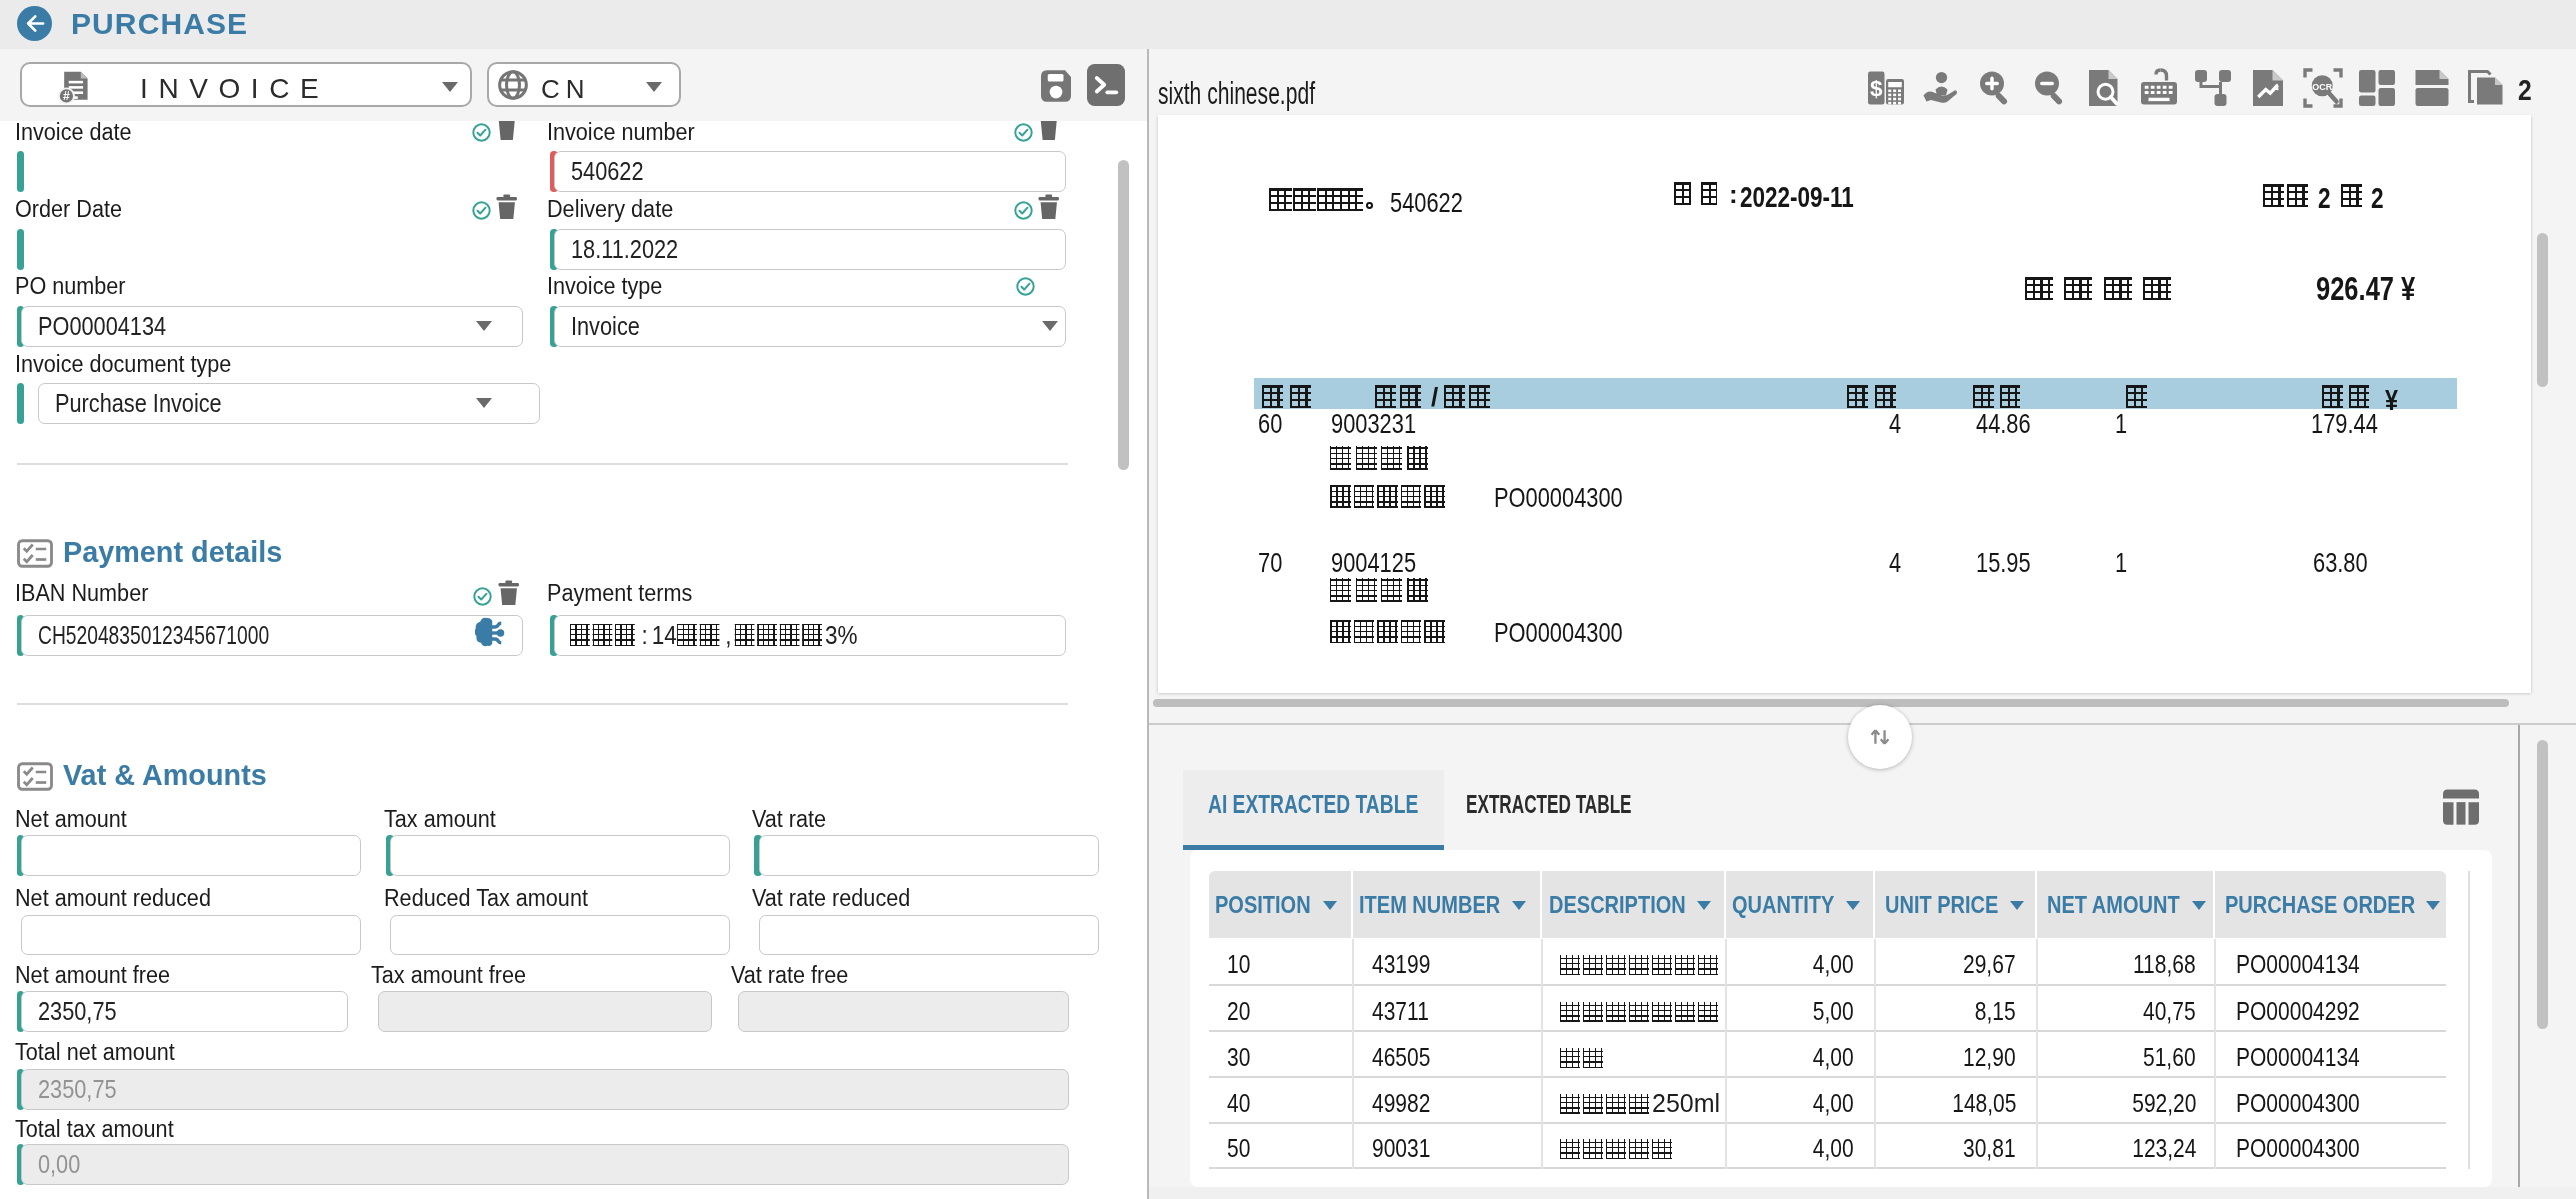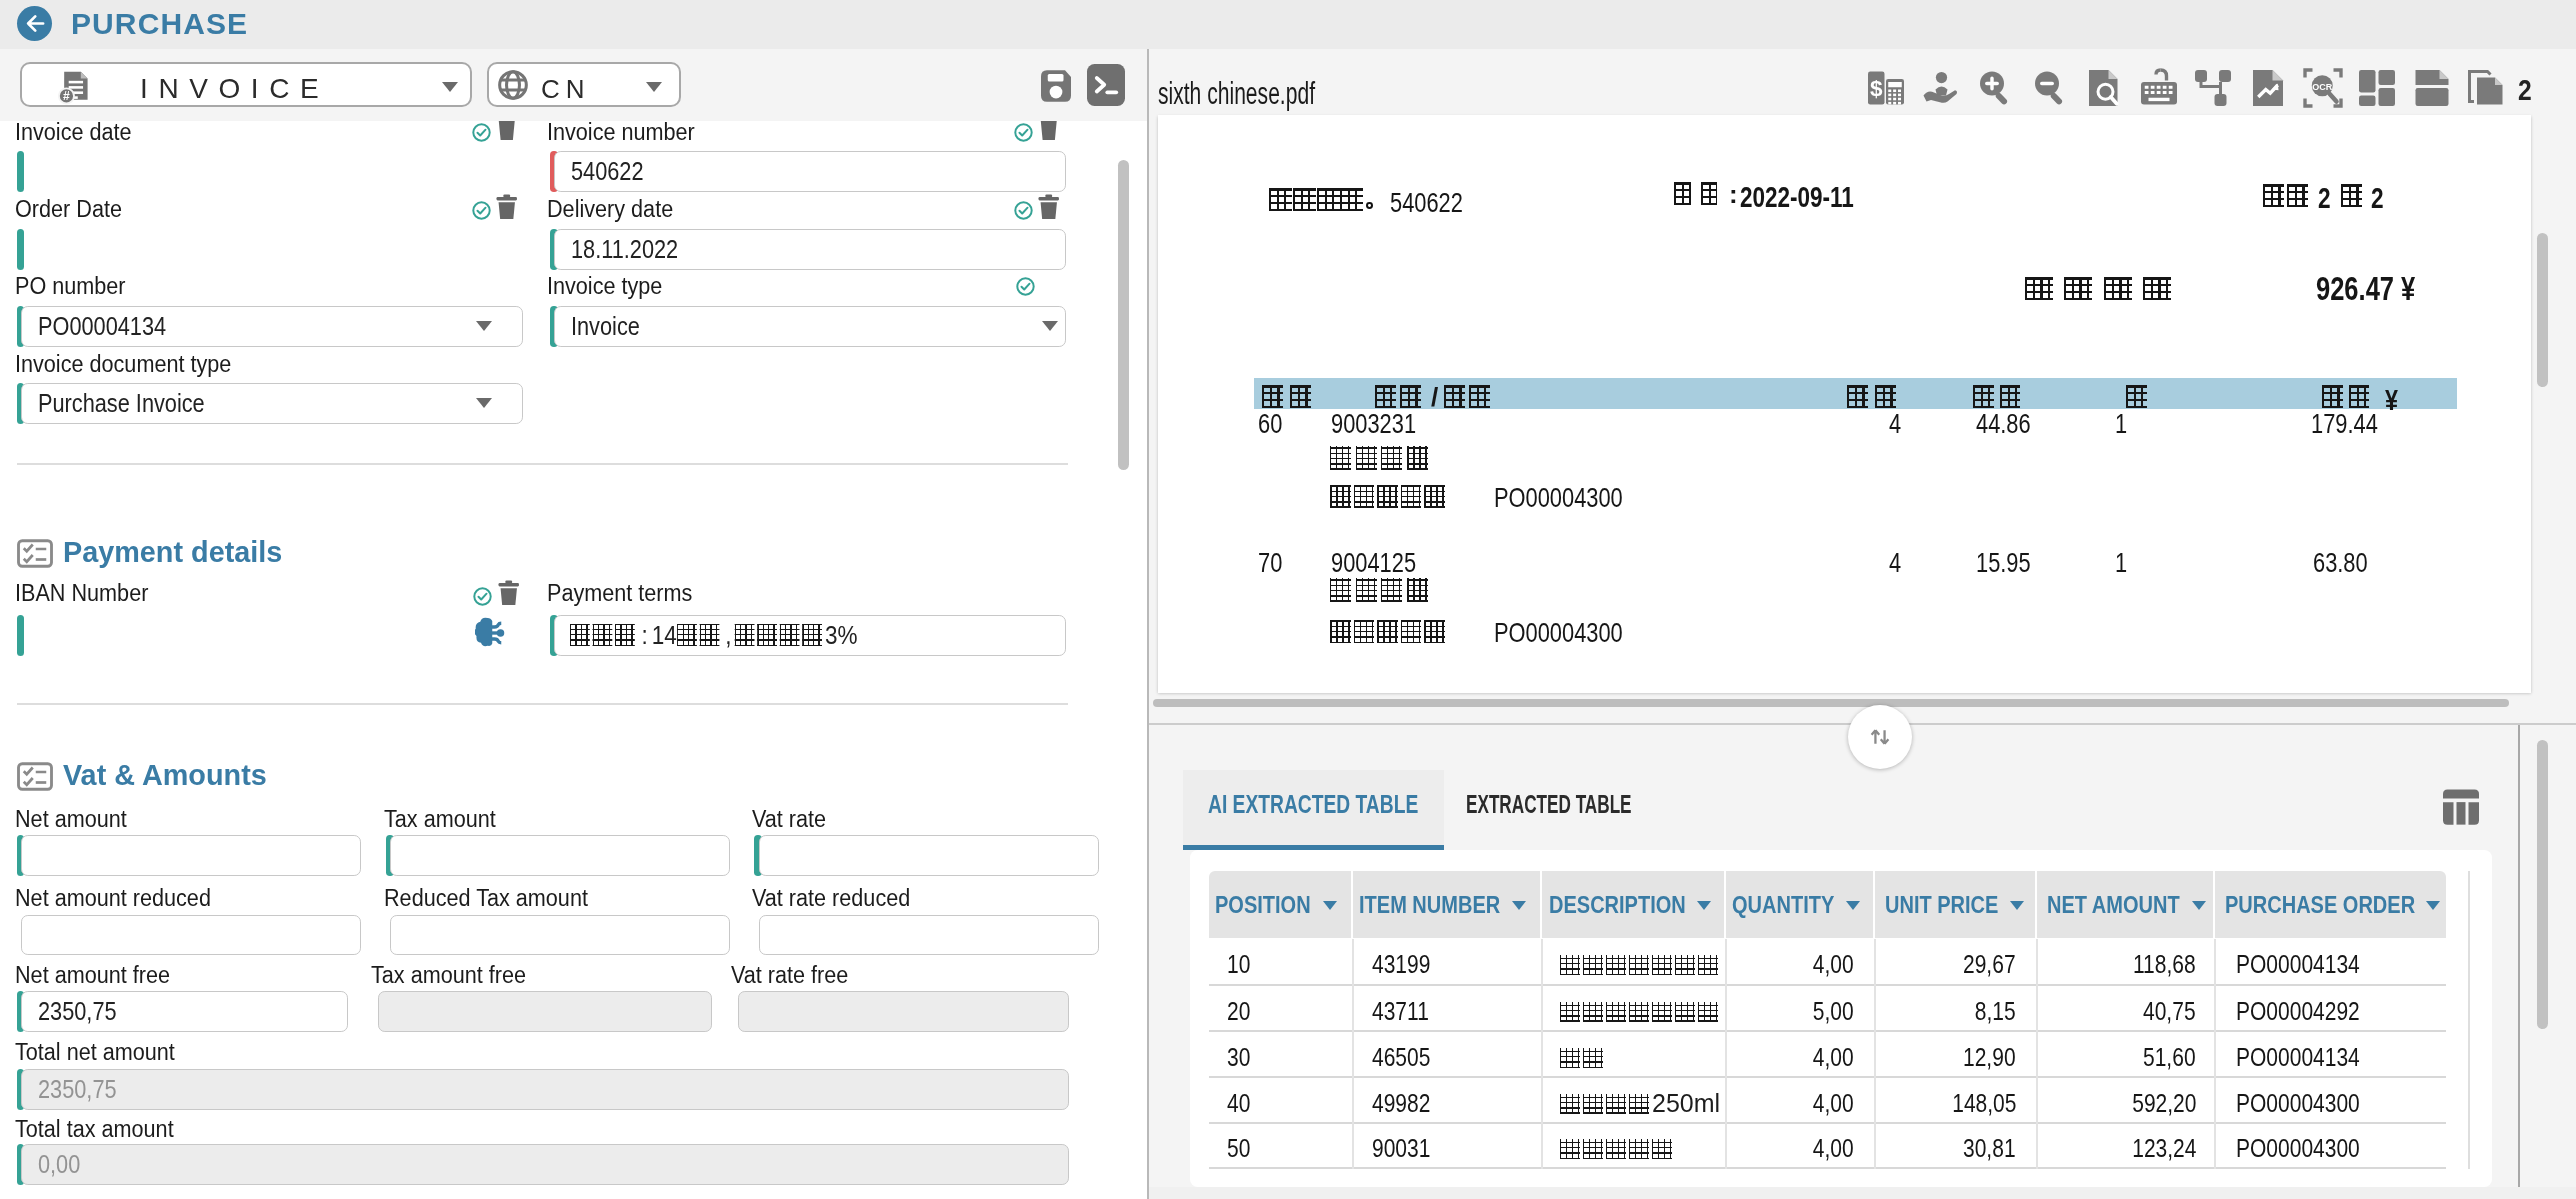--- a/index.html
+++ b/index.html
@@ -112,21 +112,21 @@
       <span style="font-size:26.5px;transform:scaleX(0.82)">PO00004134</span>
     </div>
 <div class="caret" style="left:476px;top:200px"></div>
 <div class="acc" style="left:550px;top:185px;height:41px;background:#35a295"></div>
     <div class="inp" style="left:554px;top:185px;width:512px;height:41px;padding-left:16px">
       <span style="font-size:26.5px;transform:scaleX(0.82)">Invoice</span>
     </div>
 <div class="caret" style="left:1042px;top:200px"></div>
 <div class="lbl" style="left:15px;top:230px">Invoice document type</div>
 <div class="acc" style="left:16.7px;top:262px;height:41px;background:#35a295"></div>
-    <div class="inp" style="left:21px;top:262px;width:502px;height:41px;padding-left:16px">
+    <div class="inp" style="left:38px;top:262px;width:502px;height:41px;padding-left:16px">
       <span style="font-size:26.5px;transform:scaleX(0.82)">Purchase Invoice</span>
     </div>
 <div class="caret" style="left:476px;top:277px"></div>
 <div class="a" style="left:17.4px;top:342px;width:1051px;height:1.5px;background:#ddd"></div>
 <svg class="a" style="left:16.7px;top:418px" width="36" height="29" viewBox="0 0 48 38">
       <rect x="2" y="2" width="44" height="34" rx="5" fill="none" stroke="#8a8a8a" stroke-width="3.8"></rect>
       <path d="M9 12 l4 4 l8-9" stroke="#8a8a8a" stroke-width="3.6" fill="none"></path>
       <path d="M25 13 h14 M9 26 l4 4 l8-9" stroke="#8a8a8a" stroke-width="3.6" fill="none"></path>
       <path d="M25 27 h14" stroke="#8a8a8a" stroke-width="3.6" fill="none"></path>
     </svg>
@@ -136,20 +136,23 @@
       <circle cx="12.5" cy="12.5" r="10.8" fill="none" stroke="#35a295" stroke-width="2.6"></circle>
       <path d="M7.2 12.8 l3.6 3.6 l7-7.6" fill="none" stroke="#35a295" stroke-width="2.6" stroke-linecap="round" stroke-linejoin="round"></path>
     </svg>
 <svg class="a" style="left:497px;top:459px" width="23.5" height="25" viewBox="0 0 31 33">
       <rect x="2" y="4" width="27" height="4.5" rx="1.5" fill="#666"></rect>
       <rect x="11" y="0.5" width="9" height="4" rx="1.5" fill="#666"></rect>
       <path d="M4.7 11 h21.6 l-2.1 22 h-17.4 z" fill="#666"></path>
     </svg>
 <div class="lbl" style="left:547px;top:459px">Payment terms</div>
 <div class="acc" style="left:16.7px;top:494px;height:41px;background:#35a295"></div>
+    <div class="inp" style="left:21px;top:494px;width:502px;height:41px;padding-left:16px">
+      <span style="font-size:26px;transform:scaleX(0.74)">CH5204835012345671000</span>
+    </div>
 <svg class="a" style="left:475px;top:496px" width="30" height="32" viewBox="0 0 40 42">
 <path d="M17 1 q-8-2 -10 5 q-7 2 -6 9 q-4 6 1 10 q-1 8 6 9 q2 6 9 4 q5 1 6-3 l0-30 q-2-4 -6-4 z" fill="#3a7ca5"></path>
 <path d="M20 13 h6 q4 0 5-3 q1-2 4-2" stroke="#3a7ca5" stroke-width="4.5" fill="none"></path>
 <path d="M20 21 h11" stroke="#3a7ca5" stroke-width="4.5" fill="none"></path>
 <circle cx="34" cy="21" r="5" fill="#3a7ca5"></circle>
 <path d="M20 29 h6 q4 0 5 3 q1 2 4 2" stroke="#3a7ca5" stroke-width="4.5" fill="none"></path>
     </svg>
 <div class="acc" style="left:550px;top:494px;height:41px;background:#35a295"></div>
 <div class="inp" style="left:554px;top:494px;width:512px;height:41px;padding-left:15px">
       <span style="font-size:25px;transform:scaleX(.9)"><i style="display:inline-block;width:22px;height:22px;margin-right:3px;vertical-align:-2.3px;background:repeating-linear-gradient(90deg,#161616 0 1.5px,transparent 1.5px 6px),repeating-linear-gradient(0deg,#161616 0 1.5px,transparent 1.5px 5.3px);"></i><i style="display:inline-block;width:22px;height:22px;margin-right:3px;vertical-align:-2.3px;background:repeating-linear-gradient(90deg,#161616 0 1.5px,transparent 1.5px 6px),repeating-linear-gradient(0deg,#161616 0 1.5px,transparent 1.5px 5.3px);"></i><i style="display:inline-block;width:22px;height:22px;margin-right:3px;vertical-align:-2.3px;background:repeating-linear-gradient(90deg,#161616 0 1.5px,transparent 1.5px 6px),repeating-linear-gradient(0deg,#161616 0 1.5px,transparent 1.5px 5.3px);"></i><span style="display:inline-block;margin:0 4.5px">:</span><span style="letter-spacing:0">14</span><i style="display:inline-block;width:22px;height:22px;margin-right:3px;vertical-align:-2.3px;background:repeating-linear-gradient(90deg,#161616 0 1.5px,transparent 1.5px 6px),repeating-linear-gradient(0deg,#161616 0 1.5px,transparent 1.5px 5.3px);"></i><i style="display:inline-block;width:22px;height:22px;margin-right:3px;vertical-align:-2.3px;background:repeating-linear-gradient(90deg,#161616 0 1.5px,transparent 1.5px 6px),repeating-linear-gradient(0deg,#161616 0 1.5px,transparent 1.5px 5.3px);"></i><span style="display:inline-block;margin:0 3.8px">,</span><i style="display:inline-block;width:22px;height:22px;margin-right:3px;vertical-align:-2.3px;background:repeating-linear-gradient(90deg,#161616 0 1.5px,transparent 1.5px 6px),repeating-linear-gradient(0deg,#161616 0 1.5px,transparent 1.5px 5.3px);"></i><i style="display:inline-block;width:22px;height:22px;margin-right:3px;vertical-align:-2.3px;background:repeating-linear-gradient(90deg,#161616 0 1.5px,transparent 1.5px 6px),repeating-linear-gradient(0deg,#161616 0 1.5px,transparent 1.5px 5.3px);"></i><i style="display:inline-block;width:22px;height:22px;margin-right:3px;vertical-align:-2.3px;background:repeating-linear-gradient(90deg,#161616 0 1.5px,transparent 1.5px 6px),repeating-linear-gradient(0deg,#161616 0 1.5px,transparent 1.5px 5.3px);"></i><i style="display:inline-block;width:22px;height:22px;margin-right:3px;vertical-align:-2.3px;background:repeating-linear-gradient(90deg,#161616 0 1.5px,transparent 1.5px 6px),repeating-linear-gradient(0deg,#161616 0 1.5px,transparent 1.5px 5.3px);"></i>3%</span>

